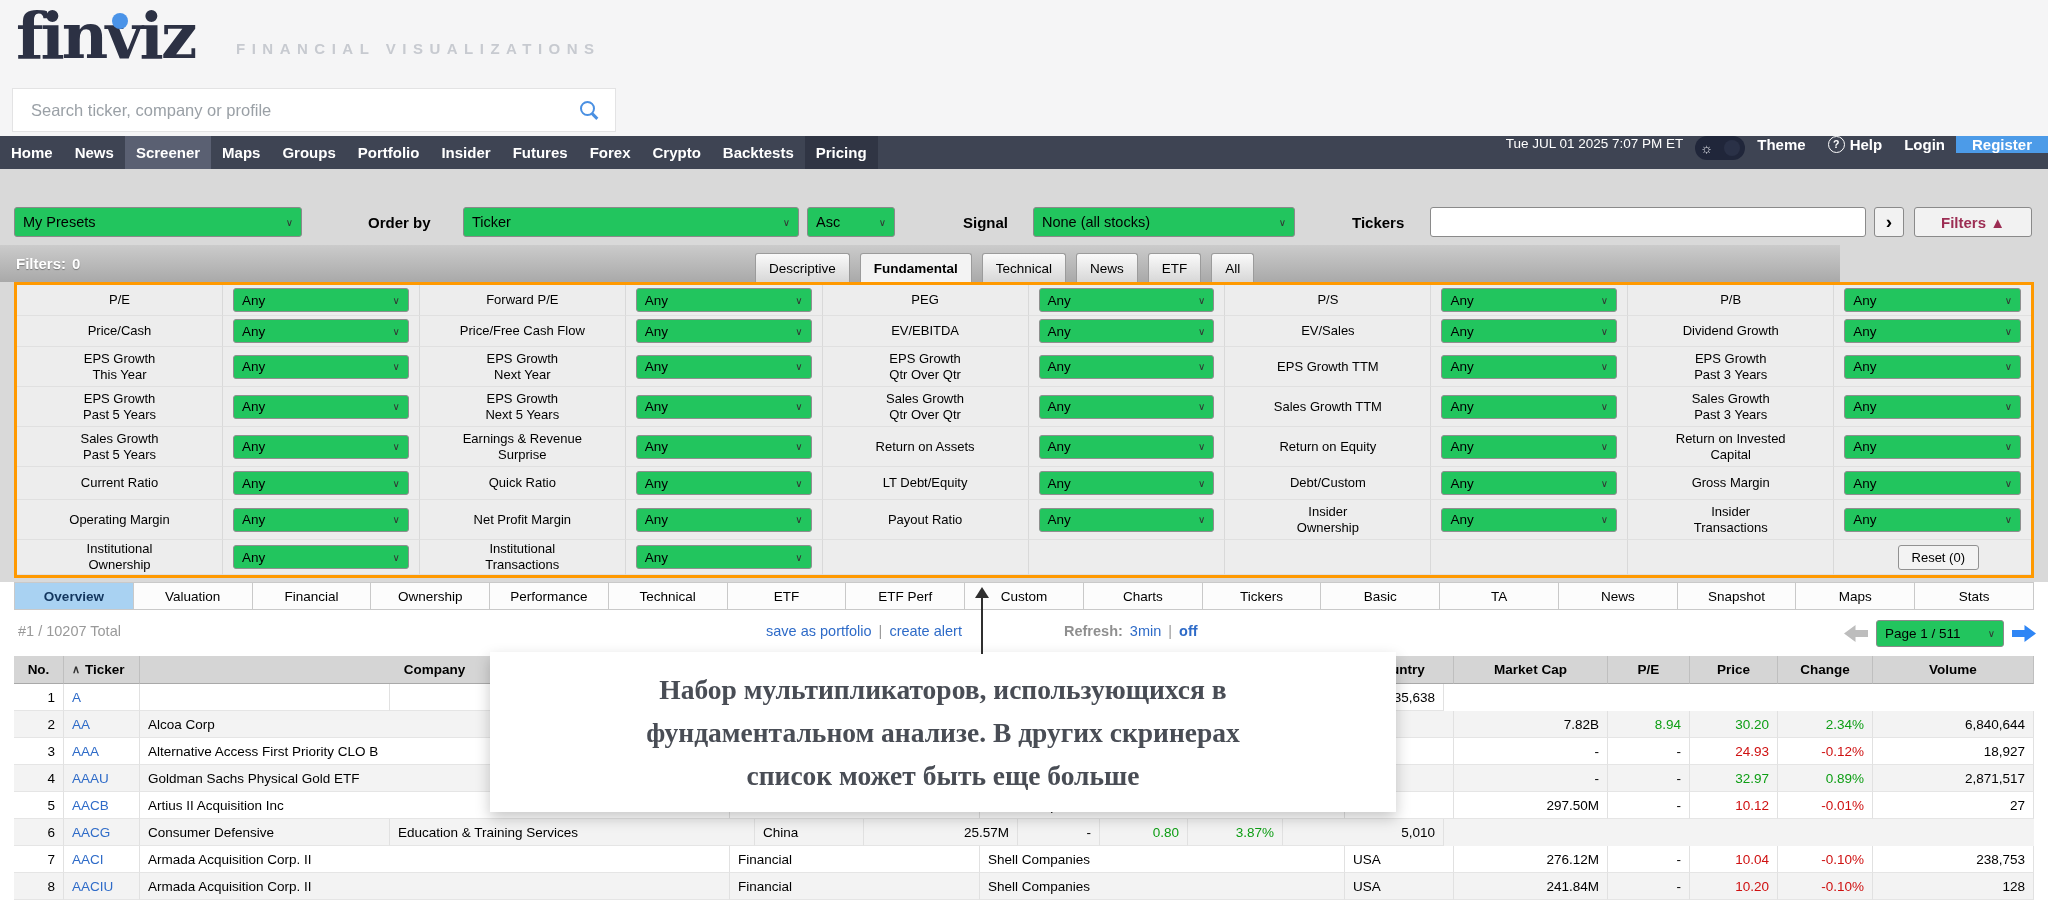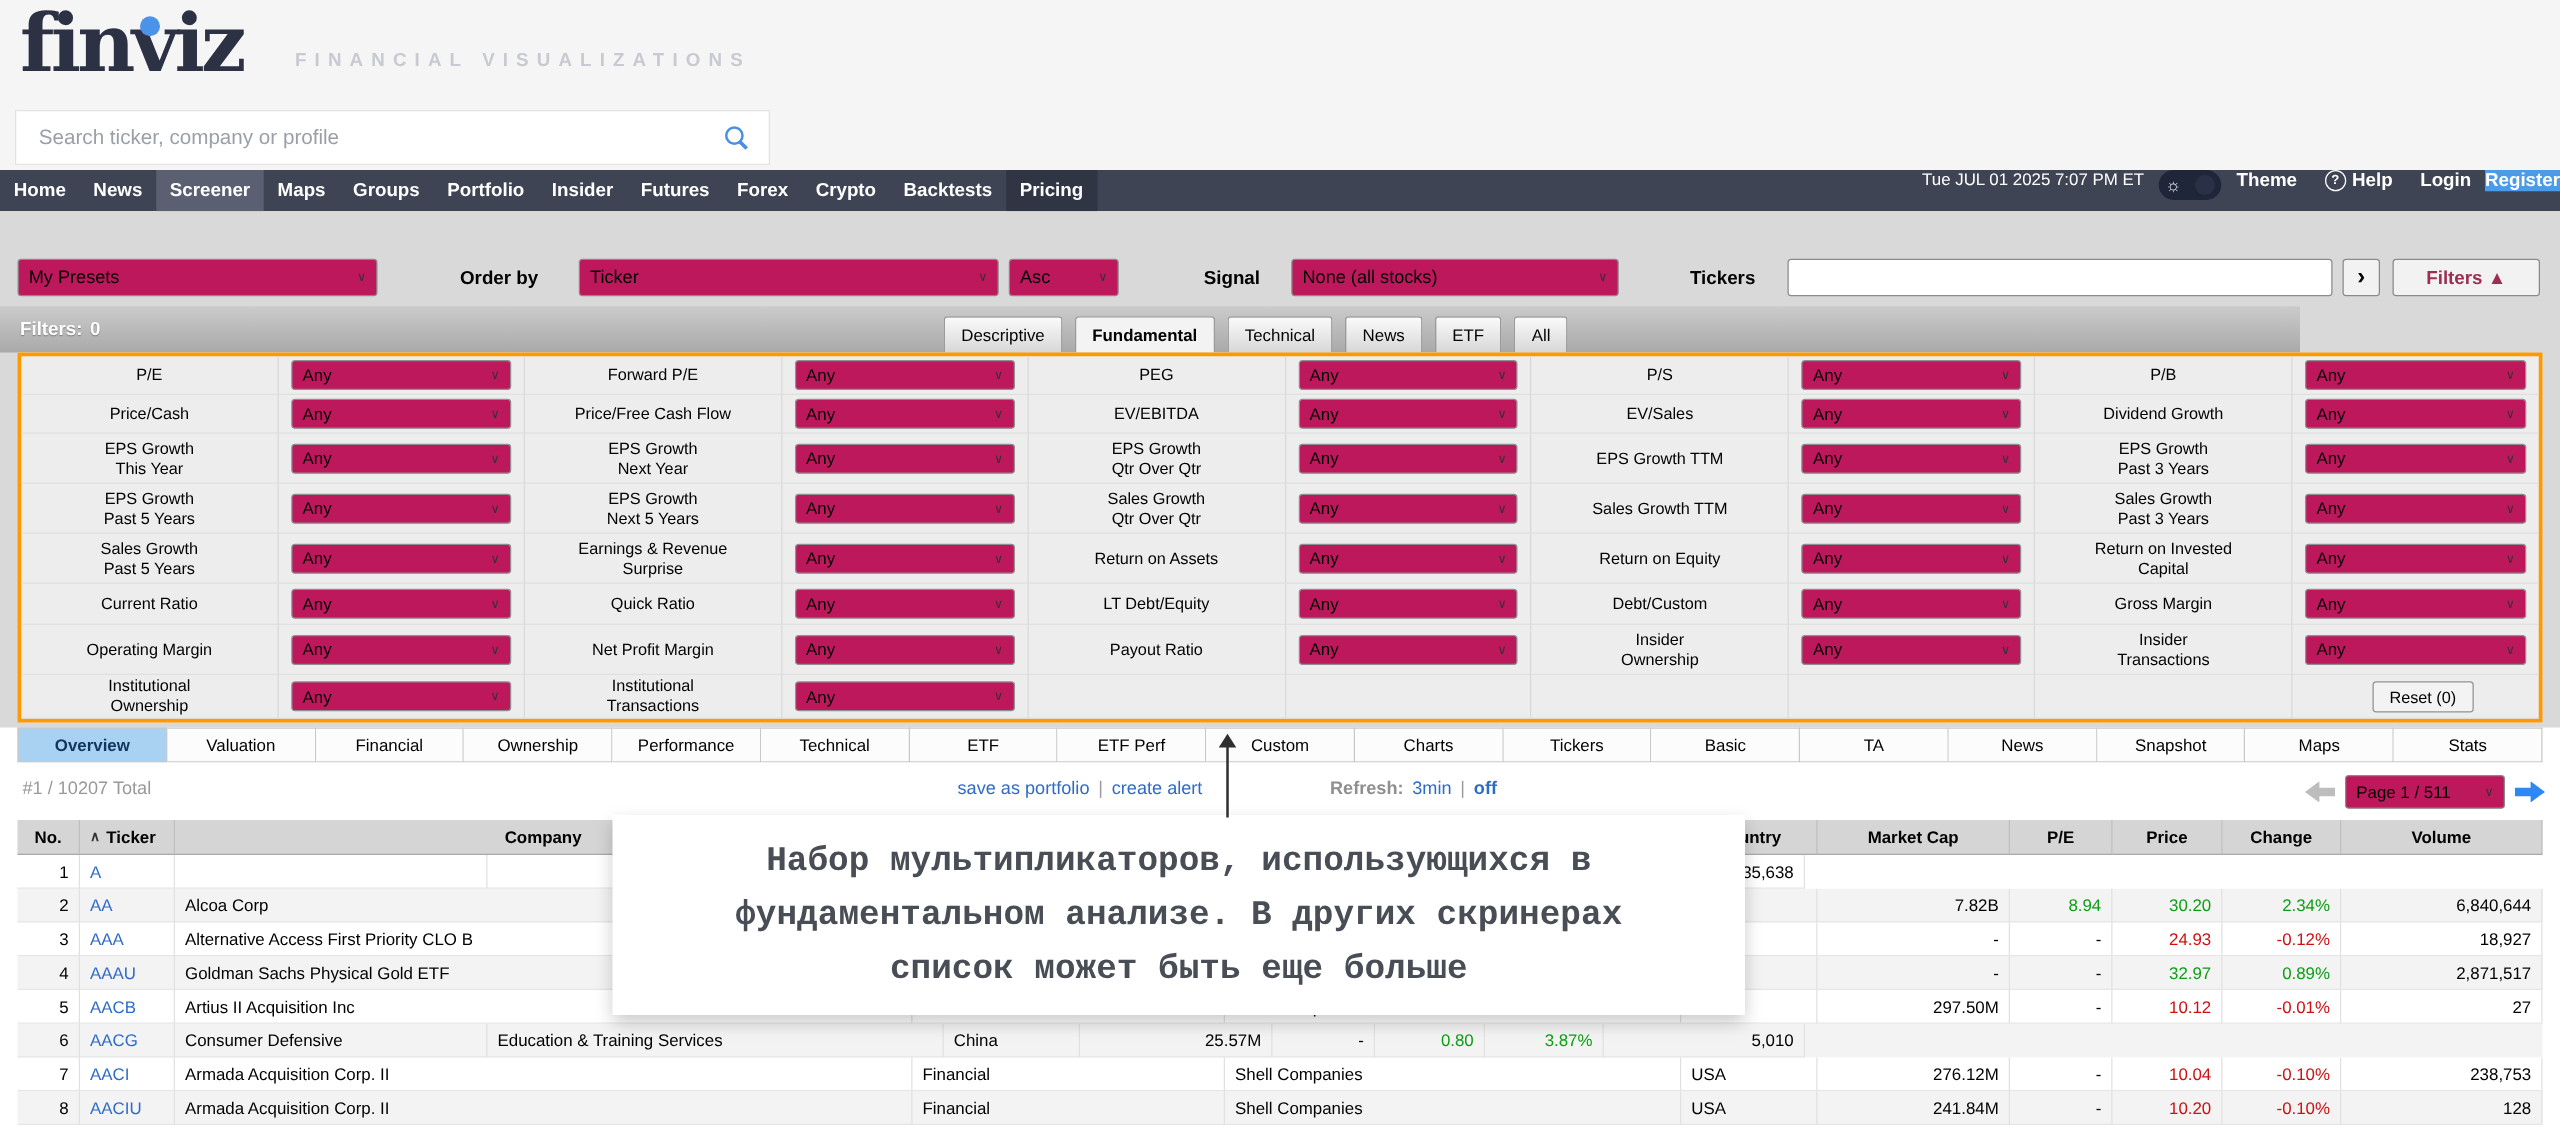--- a/index.html
+++ b/index.html
@@ -31,27 +31,27 @@
   .nav-item.dark{background:#303544}
   #nav-right{margin-left:auto;display:flex;align-items:flex-start}
   .nav-date{font-weight:400;font-size:13.5px;padding-right:12px}
   .toggle{width:50px;height:24px;border-radius:12px;background:#20263a;display:flex;align-items:center;
        padding:0 5px;margin-right:12px;box-sizing:border-box;cursor:pointer}
   .toggle .sun{font-size:14px;color:#e8eaf0;line-height:1}
   .toggle .knob{margin-left:auto;width:16px;height:16px;border-radius:50%;background:#2a3147}
   .nav-link{display:flex;align-items:center;padding:0 11px;cursor:pointer}
   .help-ic{width:15px;height:15px;border:1.5px solid #fff;border-radius:50%;font-size:10.5px;font-weight:700;
        display:flex;align-items:center;justify-content:center;margin-right:5px;line-height:1}
-  .register{background:#4c9be8;padding:0 0;display:flex;align-items:center;cursor:pointer}
+  .register{background:#4c9be8;padding:0 16px;display:flex;align-items:center;cursor:pointer}
 
   
   #mid{position:absolute;left:0;top:169px;width:2048px;height:413px;background:#d9d9d9}
 
   
-  .s{display:flex;align-items:center;justify-content:space-between;background:#be185d;border:1px solid #8a8a8a;
+  .s{display:flex;align-items:center;justify-content:space-between;background:#22c55e;border:1px solid #8a8a8a;
      border-radius:3px;padding:0 8px;box-sizing:border-box;font-size:14.5px;color:#000;cursor:pointer}
   .s::after{content:"∨";font-size:10px;color:#333;margin-left:8px}
   .lbl{position:absolute;top:207px;height:30px;display:flex;align-items:center;font-weight:700;font-size:15px}
   .ctl{position:absolute;top:207px;height:30px}
 
   #tickers-input{position:absolute;left:1430px;top:207px;width:436px;height:30px;border:1px solid #8a8a8a;
      border-radius:3px;background:#fff;padding:0 8px;box-sizing:border-box;font-size:14.5px;outline:0;
      font-family:"Liberation Sans",sans-serif}
   #go-btn{position:absolute;left:1874px;top:207px;width:30px;height:30px;border:1px solid #8a8a8a;border-radius:3px;
      background:#f2f2f2;font-size:19px;font-weight:700;display:flex;align-items:center;justify-content:center;
@@ -123,21 +123,21 @@
   .num{justify-content:flex-end}
   .tick{color:#2e6bc8;cursor:pointer}
   .g{color:#0d9e14}
   .r{color:#cf1010}
   .caret{font-size:11px;color:#333}
 
   
   #tip{position:absolute;left:490px;top:652px;width:906px;height:160px;background:#fff;z-index:20;
        box-shadow:0 6px 14px rgba(0,0,0,.22);display:flex;flex-direction:column;justify-content:center}
   .tipline{text-align:center;font-size:27.5px;font-weight:700;color:#494d55;line-height:43px;
-       font-family:Liberation Mono, monospace}
+       font-family:Liberation Serif, serif}
   #anno-line{position:absolute;left:981px;top:597px;width:2px;height:57px;background:#2f2f2f;z-index:21}
   #anno-head{position:absolute;left:975px;top:587px;width:0;height:0;border-left:7px solid transparent;
        border-right:7px solid transparent;border-bottom:11px solid #2f2f2f;z-index:21}
 </style>
 </head>
 <body>
 
 <div id="app">
 
   <div id="top">

